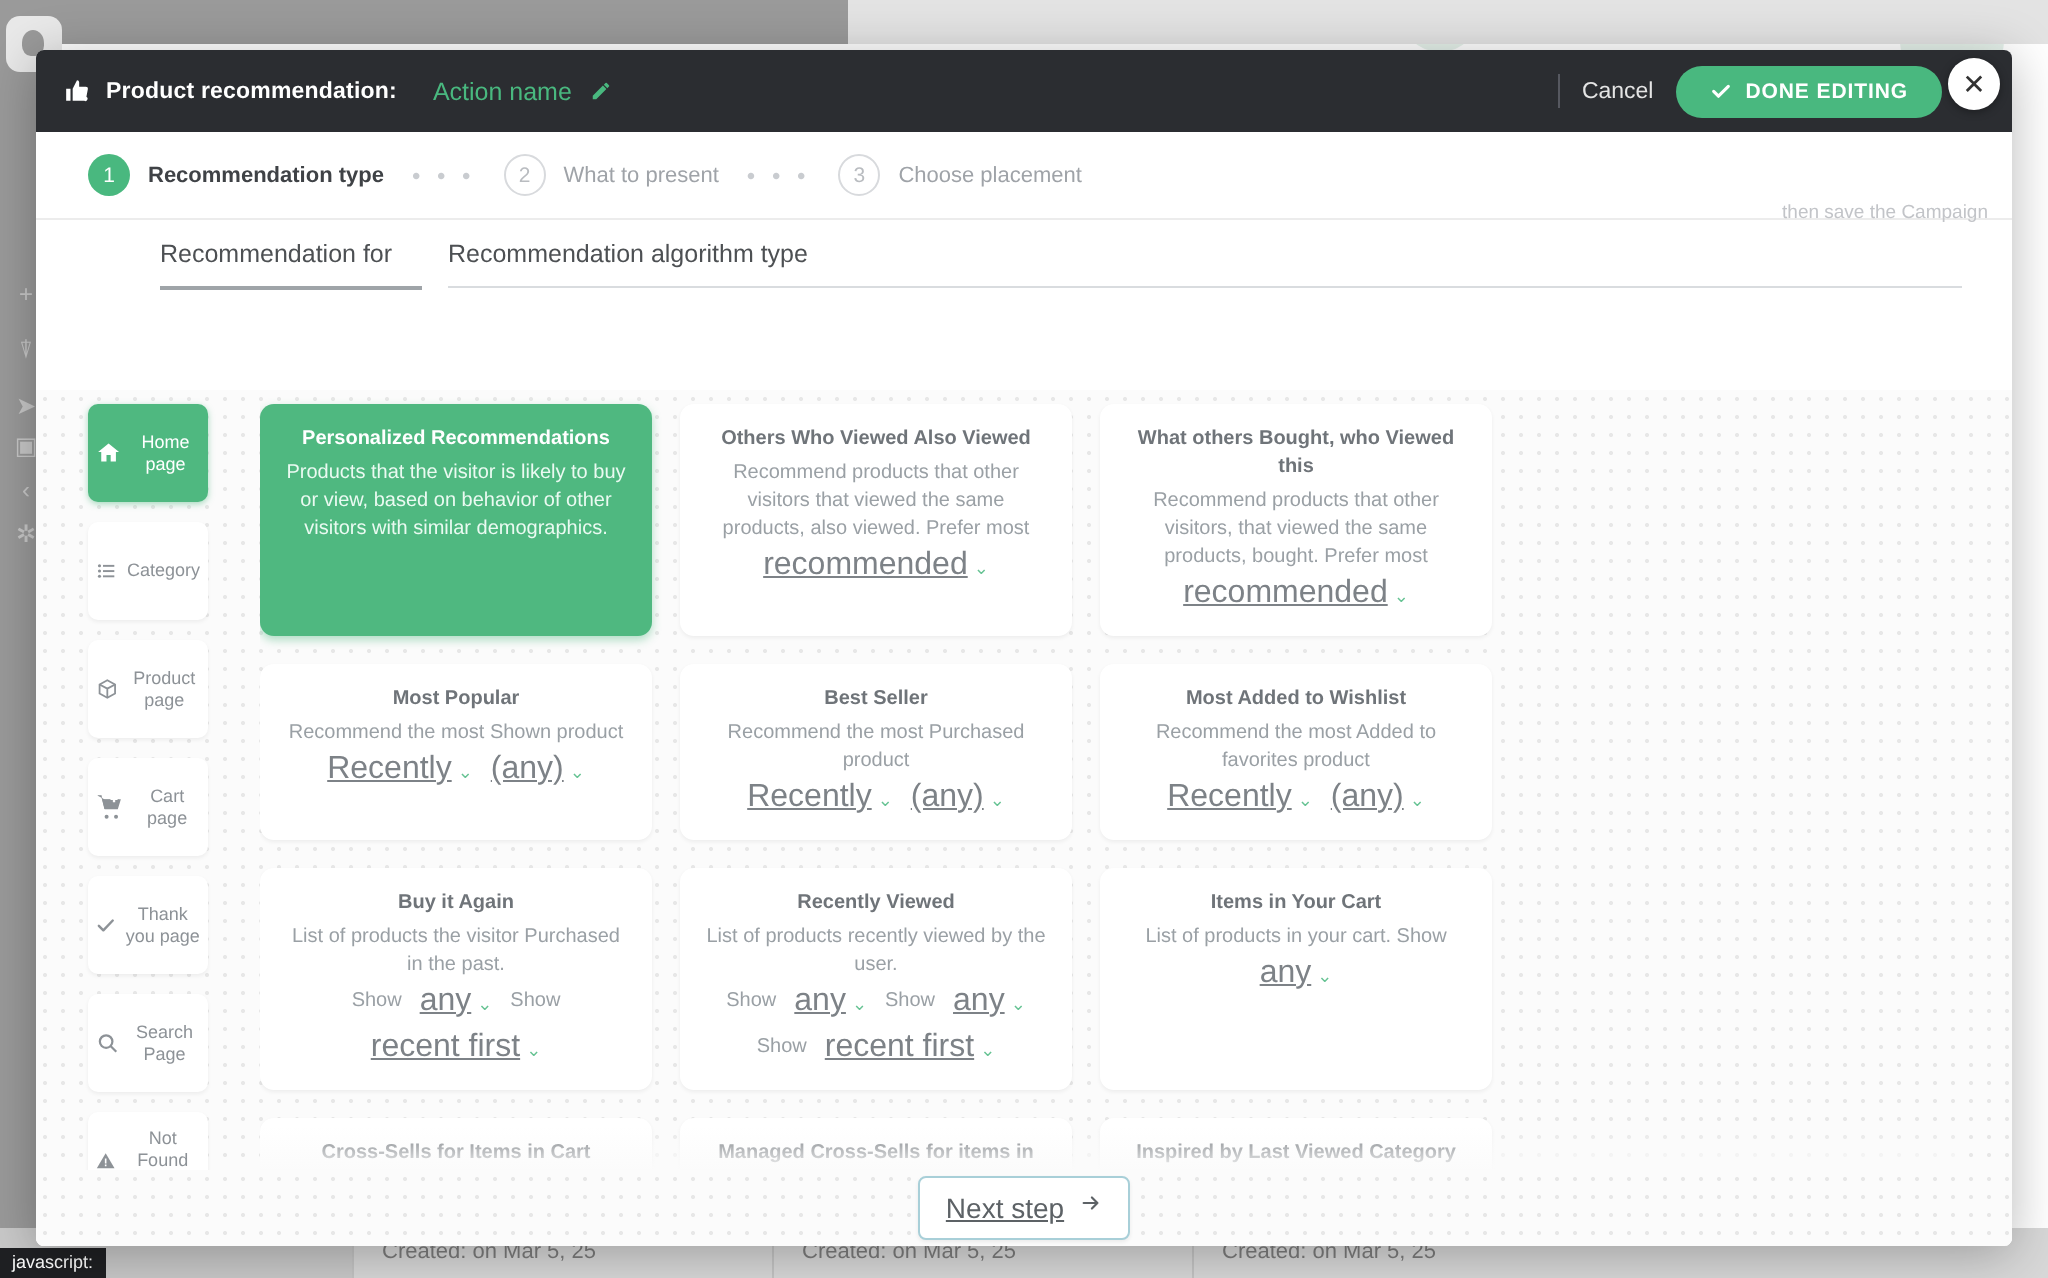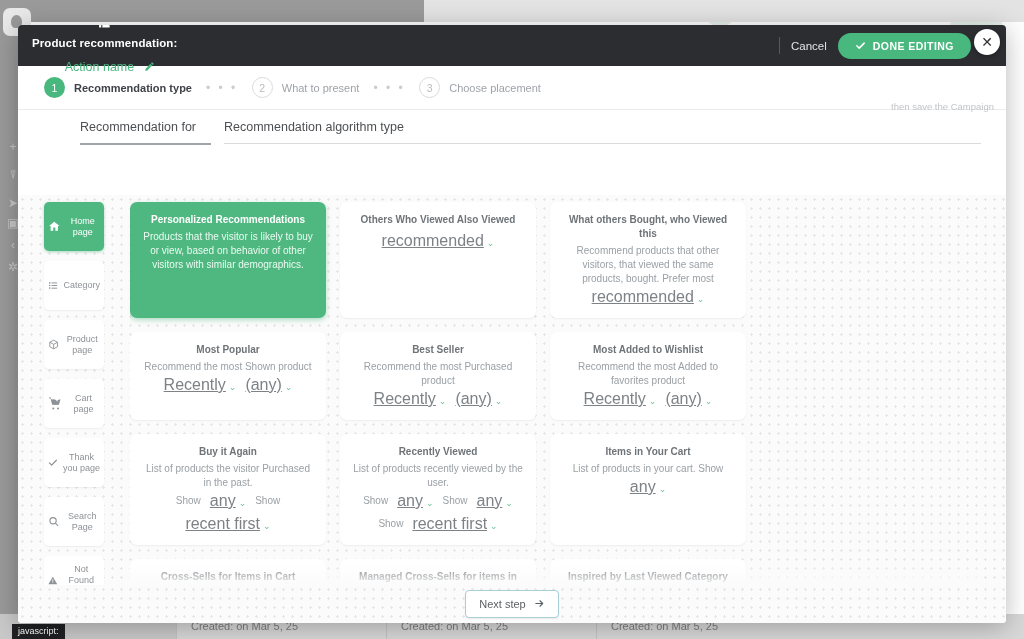--- a/index.html
+++ b/index.html
@@ -24,39 +24,39 @@
     border-radius:50% 50% 40% 40%; background:#9a9a9a;
   }
   .rail-ico { position:absolute; left:6px; width:14px; height:14px; opacity:.55; color:#efefef; font-size:12px; text-align:center; line-height:14px;}
 
   .bg-blob { position:absolute; border-radius:50%; background:#cfe6d9; opacity:.55; }
 
   .bg-footer { position:absolute; left:0; top:614px; width:1024px; height:25px; background:#c9c9c9; }
   .bg-footcell { position:absolute; top:614px; height:25px; background:#d8d8d8;
                  font-size:11px; color:#7c7c7c; line-height:25px; padding-left:14px;
                  border-left:1px solid #c4c4c4; }
-  .bg-statusbar { position:absolute; left:12px; top:624px; height:15px; background:#1f2023;
+  .bg-statusbar { position:absolute; left:0; top:624px; height:15px; background:#1f2023;
                   color:#fff; font-size:9px; line-height:15px; padding:0 6px; }
 
   
   .modal {
     position:absolute; left:18px; top:25px; width:988px; height:598px;
     background:#ffffff; border-radius:4px; overflow:hidden;
     box-shadow:0 4px 26px rgba(0,0,0,.28);
   }
   .close-fab {
     position:absolute; right:6px; top:4px; width:26px; height:26px; border-radius:50%;
     background:#fff; box-shadow:0 1px 4px rgba(0,0,0,.35);
     display:flex; align-items:center; justify-content:center;
     font-size:14px; color:#333; cursor:pointer; z-index:40;
   }
 
   
   .m-head { position:relative; height:41px; background:#2b2d31; display:flex; align-items:center; padding:0 14px; }
-  .m-head-left { display:flex; align-items:center; gap:8px;flex-direction:column; }
+  .m-head-left { display:flex; align-items:center; gap:8px; }
   .thumb-icon { width:13px; height:13px; color:#fff; display:block; }
   .m-title { color:#ffffff; font-size:11.5px; font-weight:bold; letter-spacing:.1px;}
   .m-action { color:#49b87f; font-size:12.5px; margin-left:10px; }
   .pencil-icon { width:11px; height:11px; color:#49b87f; margin-left:5px; vertical-align:-1px;}
   .m-head-right { margin-left:auto; display:flex; align-items:center; gap:11px; position:relative; }
   .divider-v { width:1px; height:17px; background:#565860; }
   .btn-cancel { color:#e4e4e4; font-size:11.5px; cursor:pointer; }
   .btn-done {
     background:#49b87f; color:#fff; font-size:10.5px; font-weight:bold; letter-spacing:.45px;
     border:none; border-radius:14px; padding:7px 17px; cursor:pointer;
@@ -132,22 +132,22 @@
   .m-foot {
     position:absolute; left:0; right:0; bottom:0; height:38px;
     background:#fbfbfb;
     background-image: radial-gradient(#e7e7e7 1px, transparent 1.1px);
     background-size: 9px 9px;
     display:flex; align-items:center; justify-content:center;
     border-top:0;
   }
   .btn-next {
     background:#fff; border:1px solid #a8cfd8; border-radius:4px;
-    padding:7px 13px; font-size:11px; color:#5d6266; cursor:pointer;
-    display:flex; align-items:flex-start; gap:8px; box-shadow:0 1px 2px rgba(0,0,0,.07);
+    padding:7px 13px; font-size:14px; color:#5d6266; cursor:pointer;
+    display:flex; align-items:flex-start; gap:8px; box-shadow:0 1px 2px rgba(0,0,0,.07);text-decoration:underline;
   }
   .arrow-icon { width:11px; height:11px; color:#5d6266; }
   .fade-top { position:absolute; left:112px; right:24px; bottom:38px; height:22px;
               background:linear-gradient(to bottom, rgba(251,251,251,0), rgba(251,251,251,.95)); pointer-events:none; }
 </style>
 </head>
 <body>
 
 <div id="page-root">
 
@@ -296,20 +296,21 @@
       </div>
 
       <div class="grid-wrap">
         <div class="grid" id="cards-grid">
             <div class="card h-a sel">
               <div class="c-title">Personalized Recommendations</div>
               <div class="c-desc">Products that the visitor is likely to buy or view, based on behavior of other visitors with similar demographics.</div>
             </div>
             <div class="card h-a">
               <div class="c-title">Others Who Viewed Also Viewed</div>
+              <div class="c-desc">Recommend products that other visitors that viewed the same products, also viewed. Prefer most</div>
               <div class="inline-row">
                 <span class="sel-link">recommended<span class="cv">⌄</span></span>
               </div>
             </div>
             <div class="card h-a">
               <div class="c-title">What others Bought, who Viewed this</div>
               <div class="c-desc">Recommend products that other visitors, that viewed the same products, bought. Prefer most</div>
               <div class="inline-row">
                 <span class="sel-link">recommended<span class="cv">⌄</span></span>
               </div>

